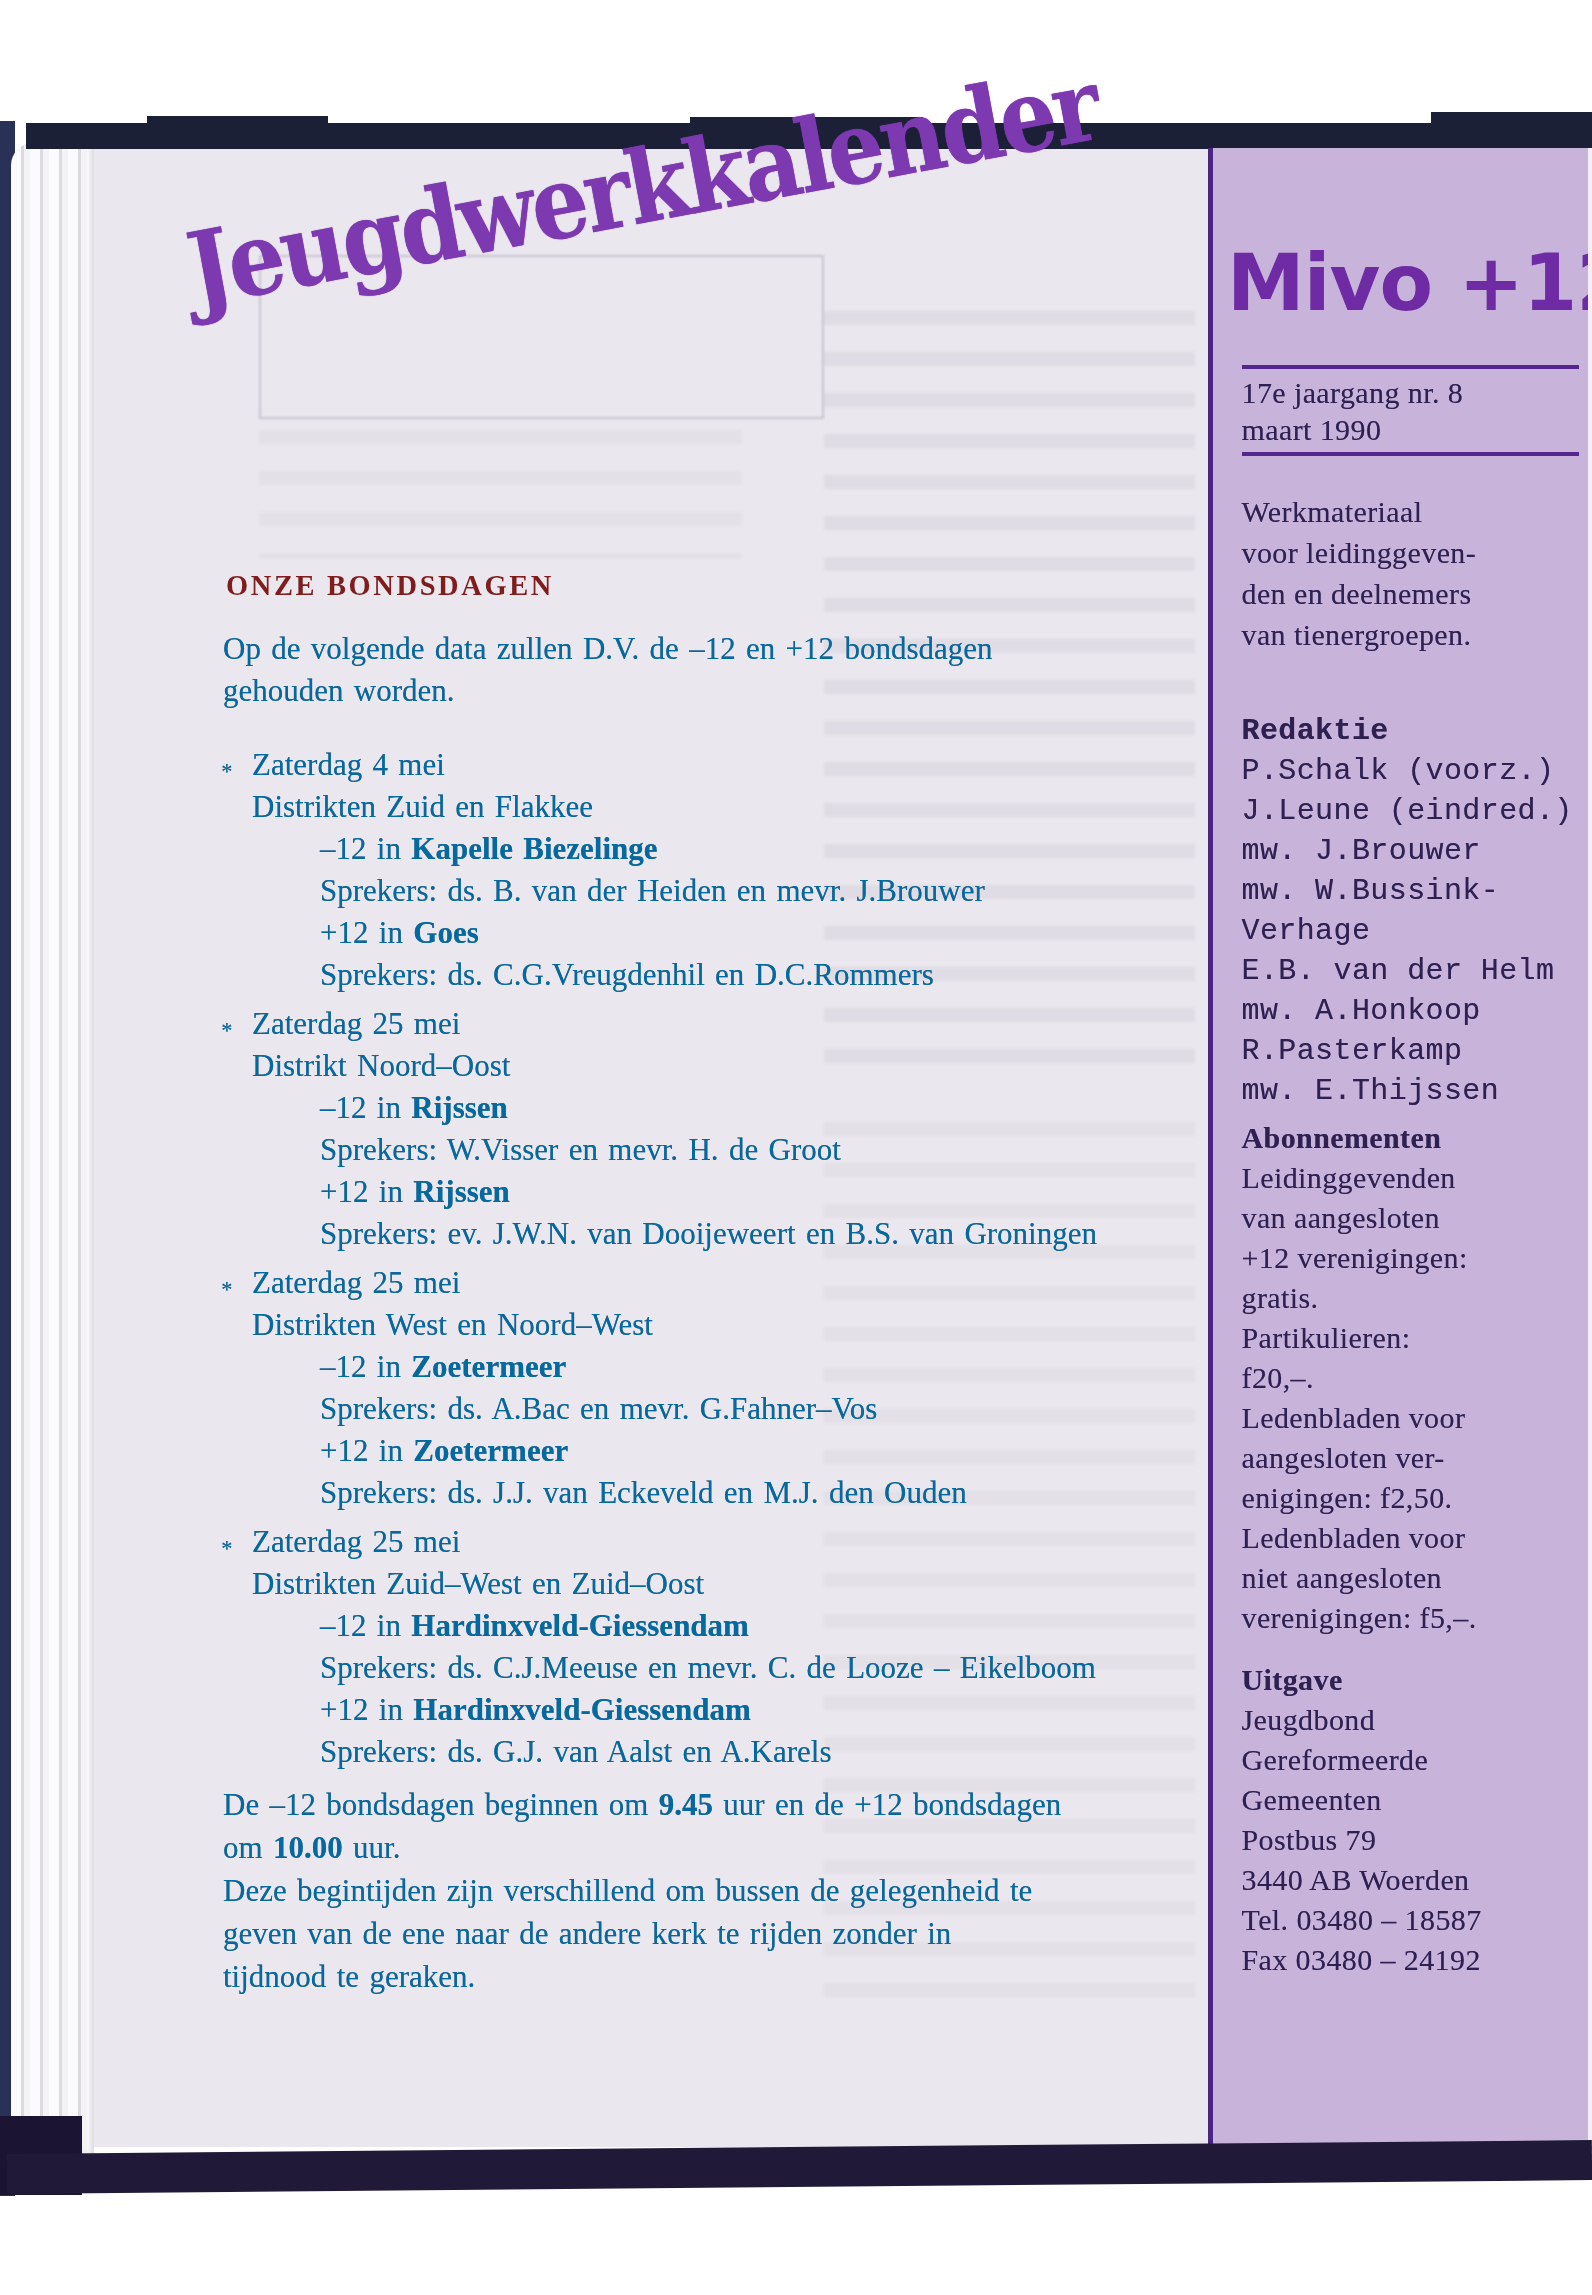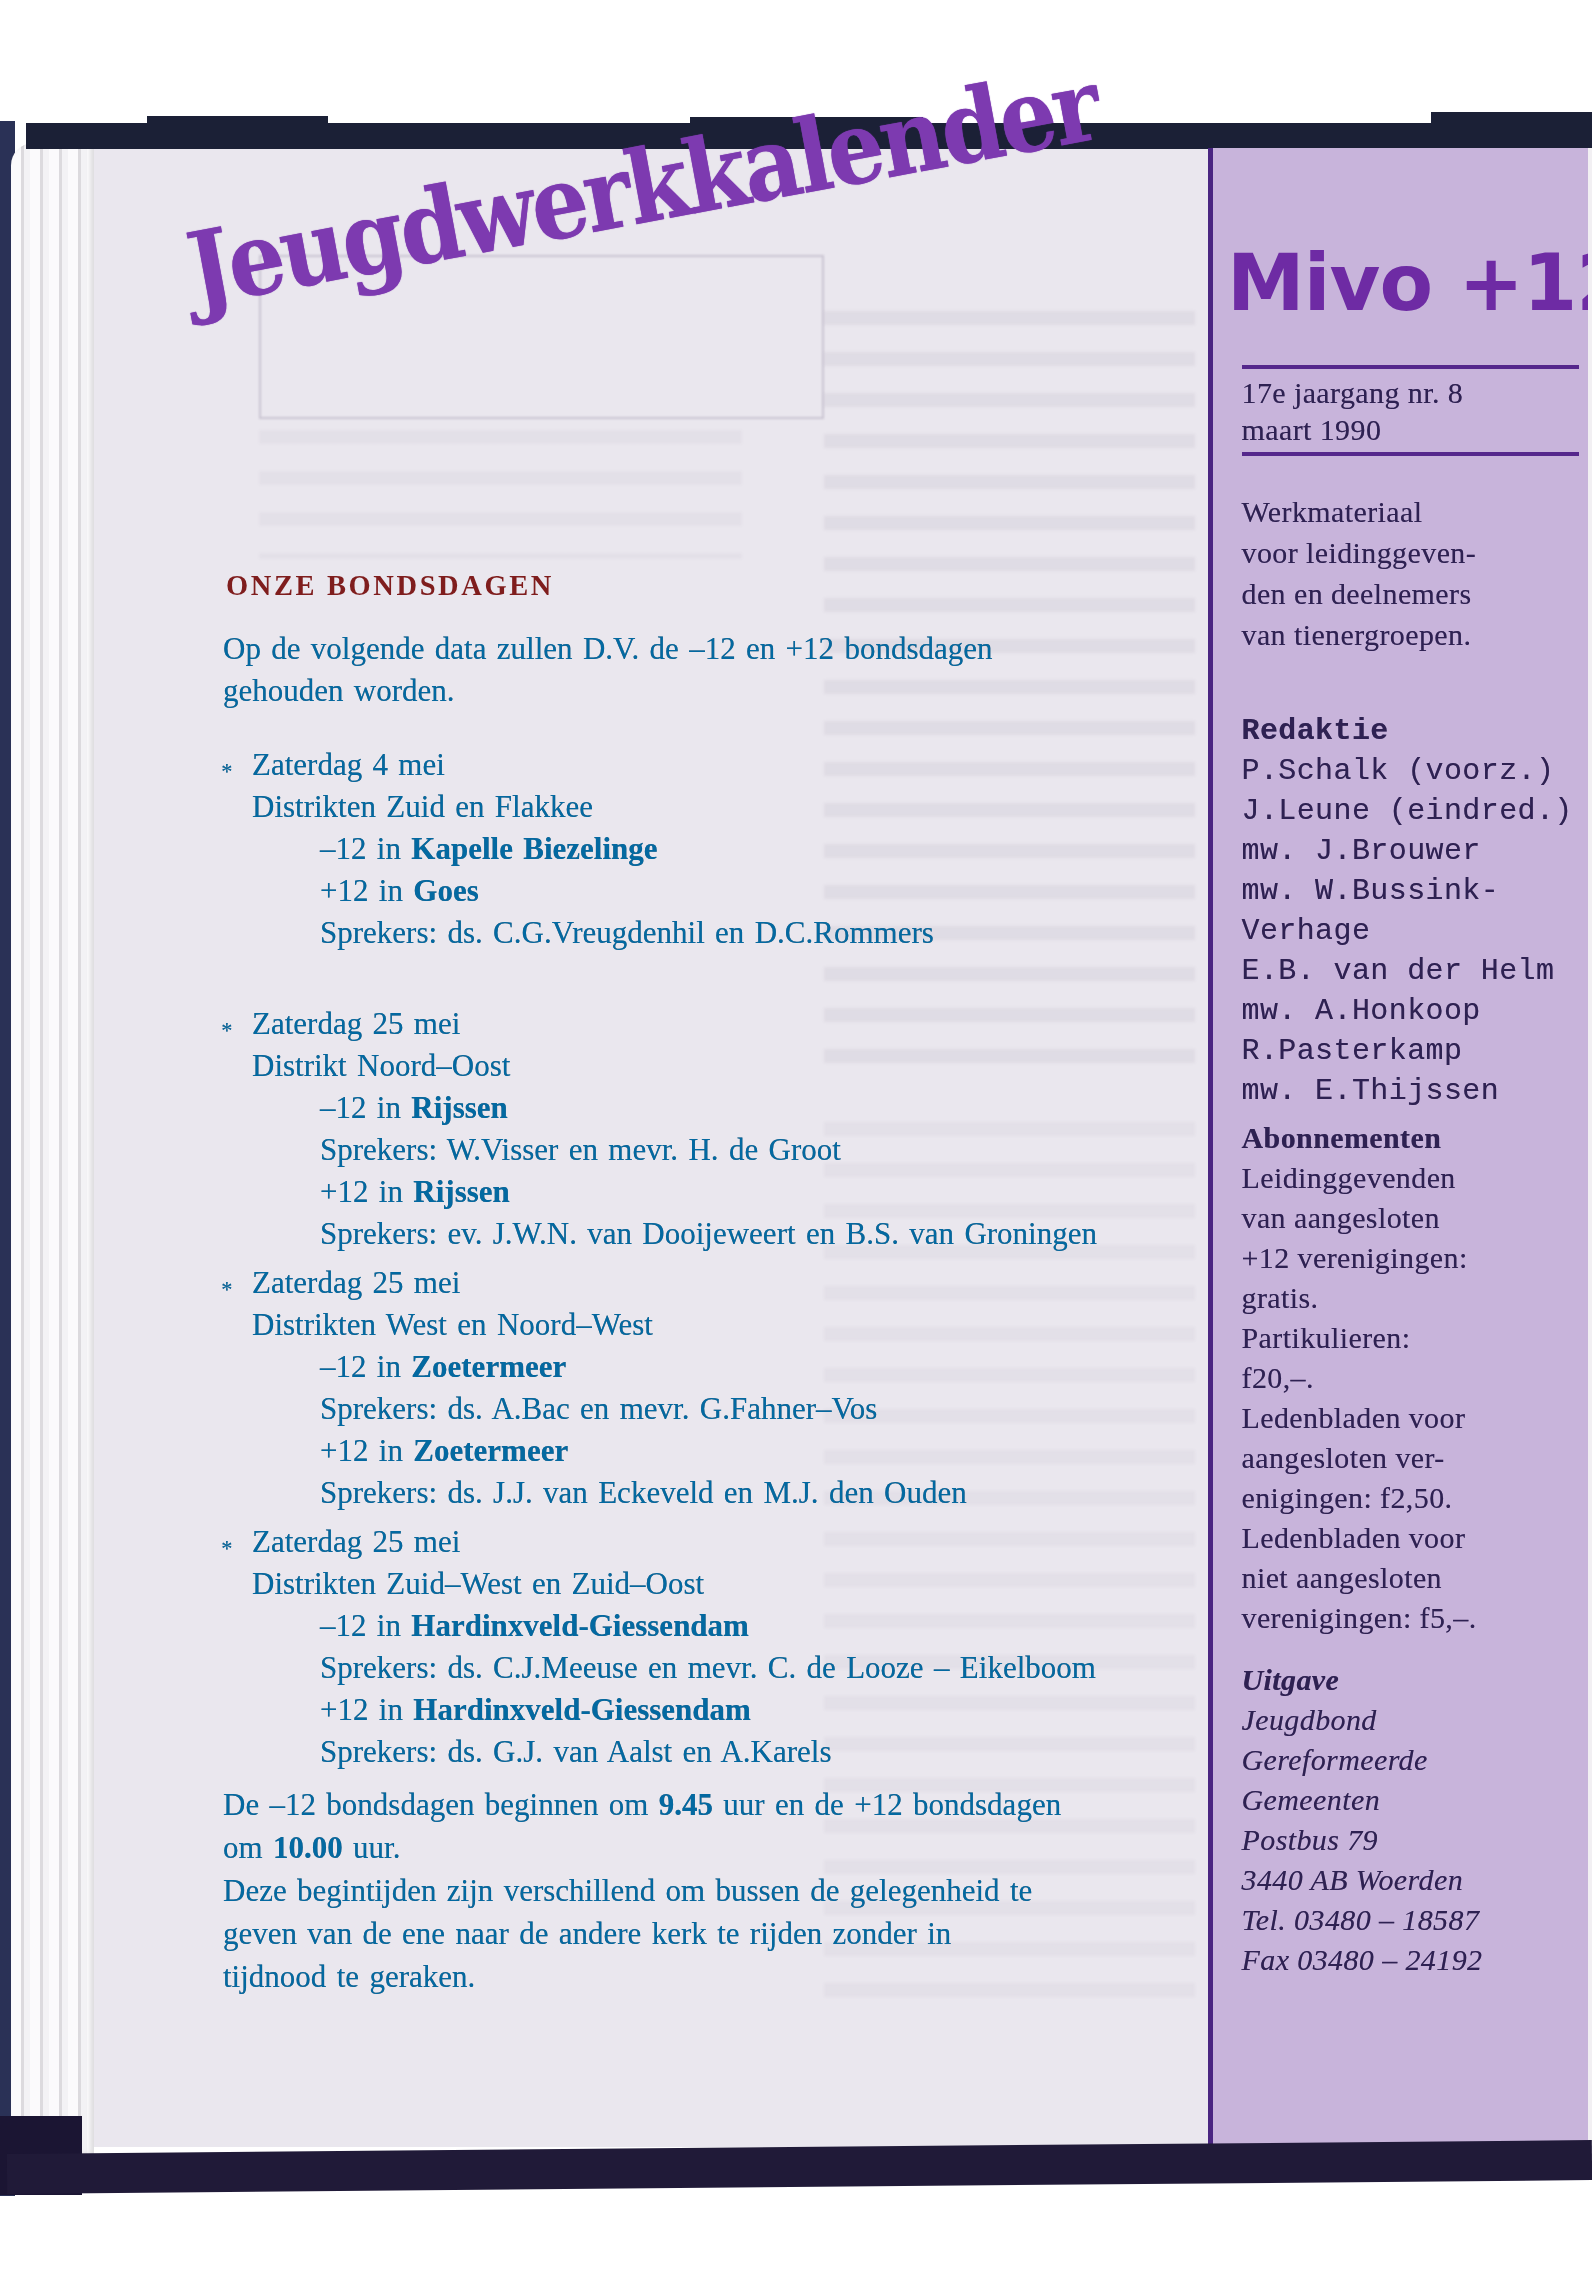--- a/index.html
+++ b/index.html
@@ -81,20 +81,21 @@
   <div class="abs m-text m-intro">
     <div>Op de volgende data zullen D.V. de –12 en +12 bondsdagen</div>
     <div>gehouden worden.</div>
   </div>
 
   <div class="abs m-text event" style="top:744px;">
     <span class="bullet">*</span>
     <div class="l1">Zaterdag 4 mei</div>
     <div class="l2">Distrikten Zuid en Flakkee</div>
     <div class="ind"><span>–12 in</span><span class="loc">Kapelle Biezelinge</span></div>
+    <div class="ind">Sprekers: ds. B. van der Heiden en mevr. J.Brouwer</div>
     <div class="ind"><span>+12 in</span><span class="loc">Goes</span></div>
     <div class="ind">Sprekers: ds. C.G.Vreugdenhil en D.C.Rommers</div>
   </div>
 
   <div class="abs m-text event" style="top:1003px;">
     <span class="bullet">*</span>
     <div class="l1">Zaterdag 25 mei</div>
     <div class="l2">Distrikt Noord–Oost</div>
     <div class="ind"><span>–12 in</span><span class="loc">Rijssen</span></div>
     <div class="ind">Sprekers: W.Visser en mevr. H. de Groot</div>
@@ -168,21 +169,21 @@
       <div>Partikulieren:</div>
       <div>f20,–.</div>
       <div>Ledenbladen voor</div>
       <div>aangesloten ver-</div>
       <div>enigingen: f2,50.</div>
       <div>Ledenbladen voor</div>
       <div>niet aangesloten</div>
       <div>verenigingen: f5,–.</div>
     </div>
 
-    <div class="abs s-text s-sec" style="top:1512px;font-style:italic;">
+    <div class="abs s-text s-sec" style="top:1512px;">
       <div class="hdr">Uitgave</div>
       <div>Jeugdbond</div>
       <div>Gereformeerde</div>
       <div>Gemeenten</div>
       <div>Postbus 79</div>
       <div>3440 AB Woerden</div>
       <div>Tel. 03480 – 18587</div>
       <div>Fax 03480 – 24192</div>
     </div>
   </div>

